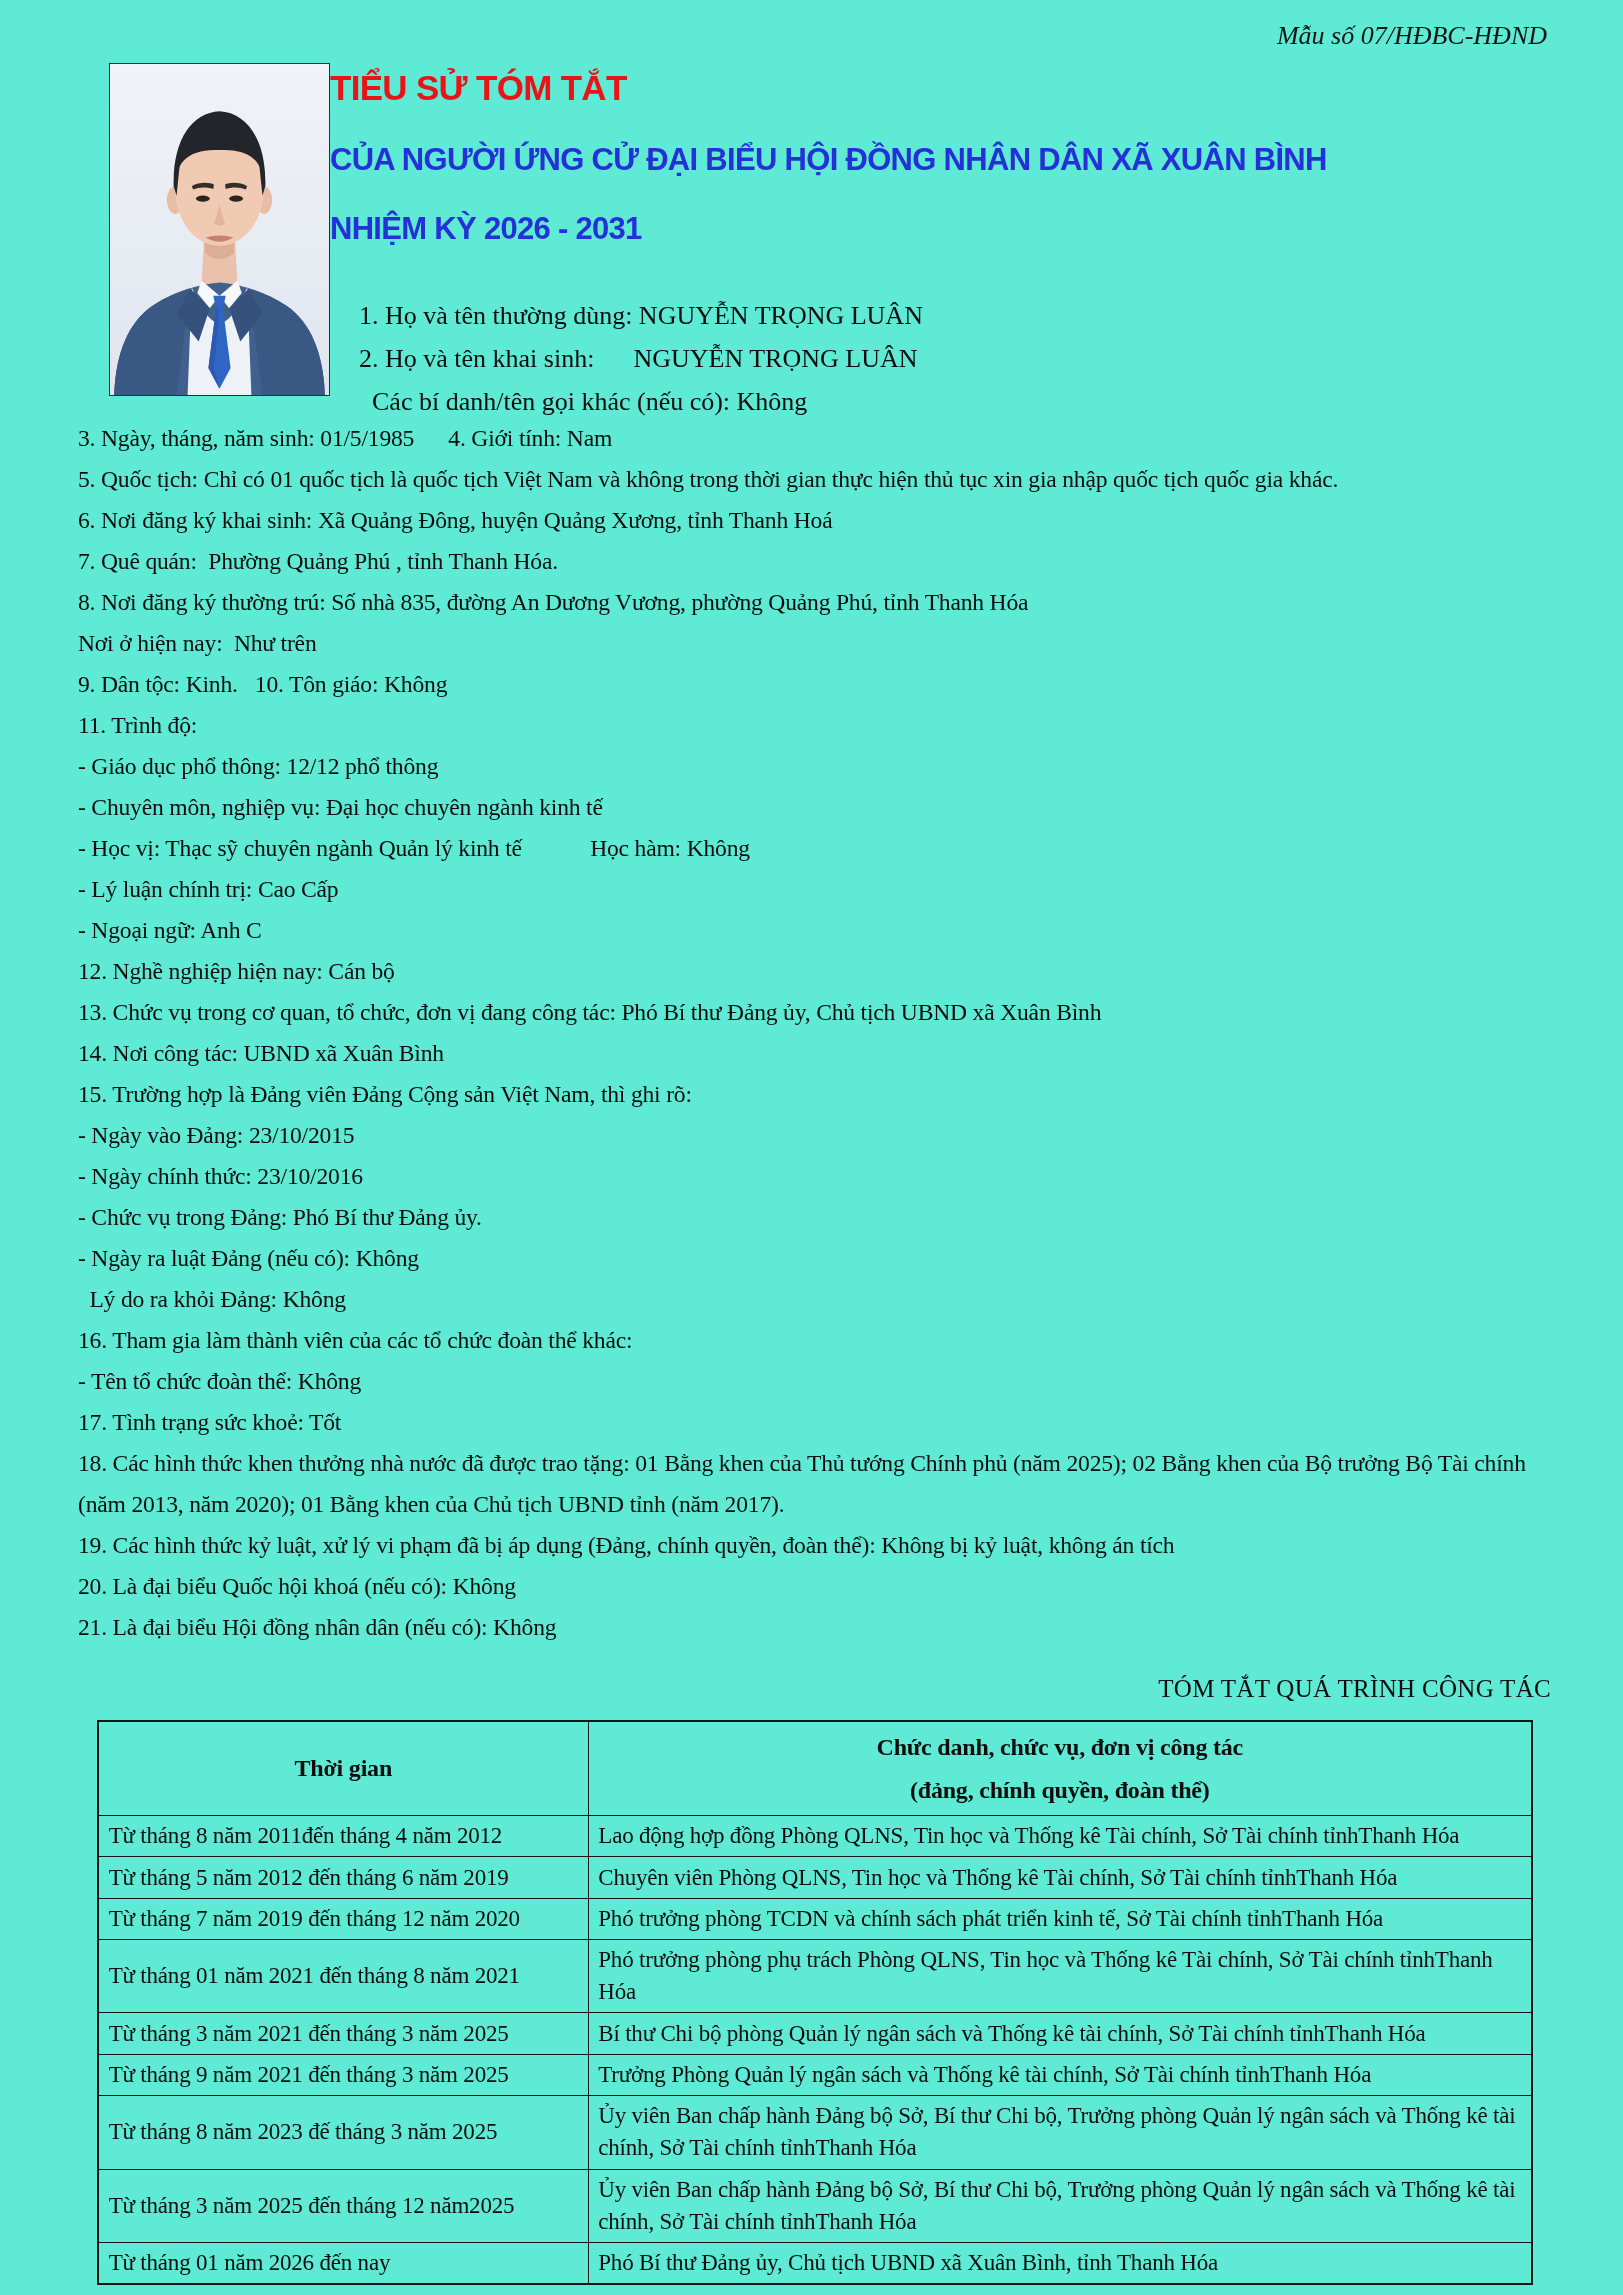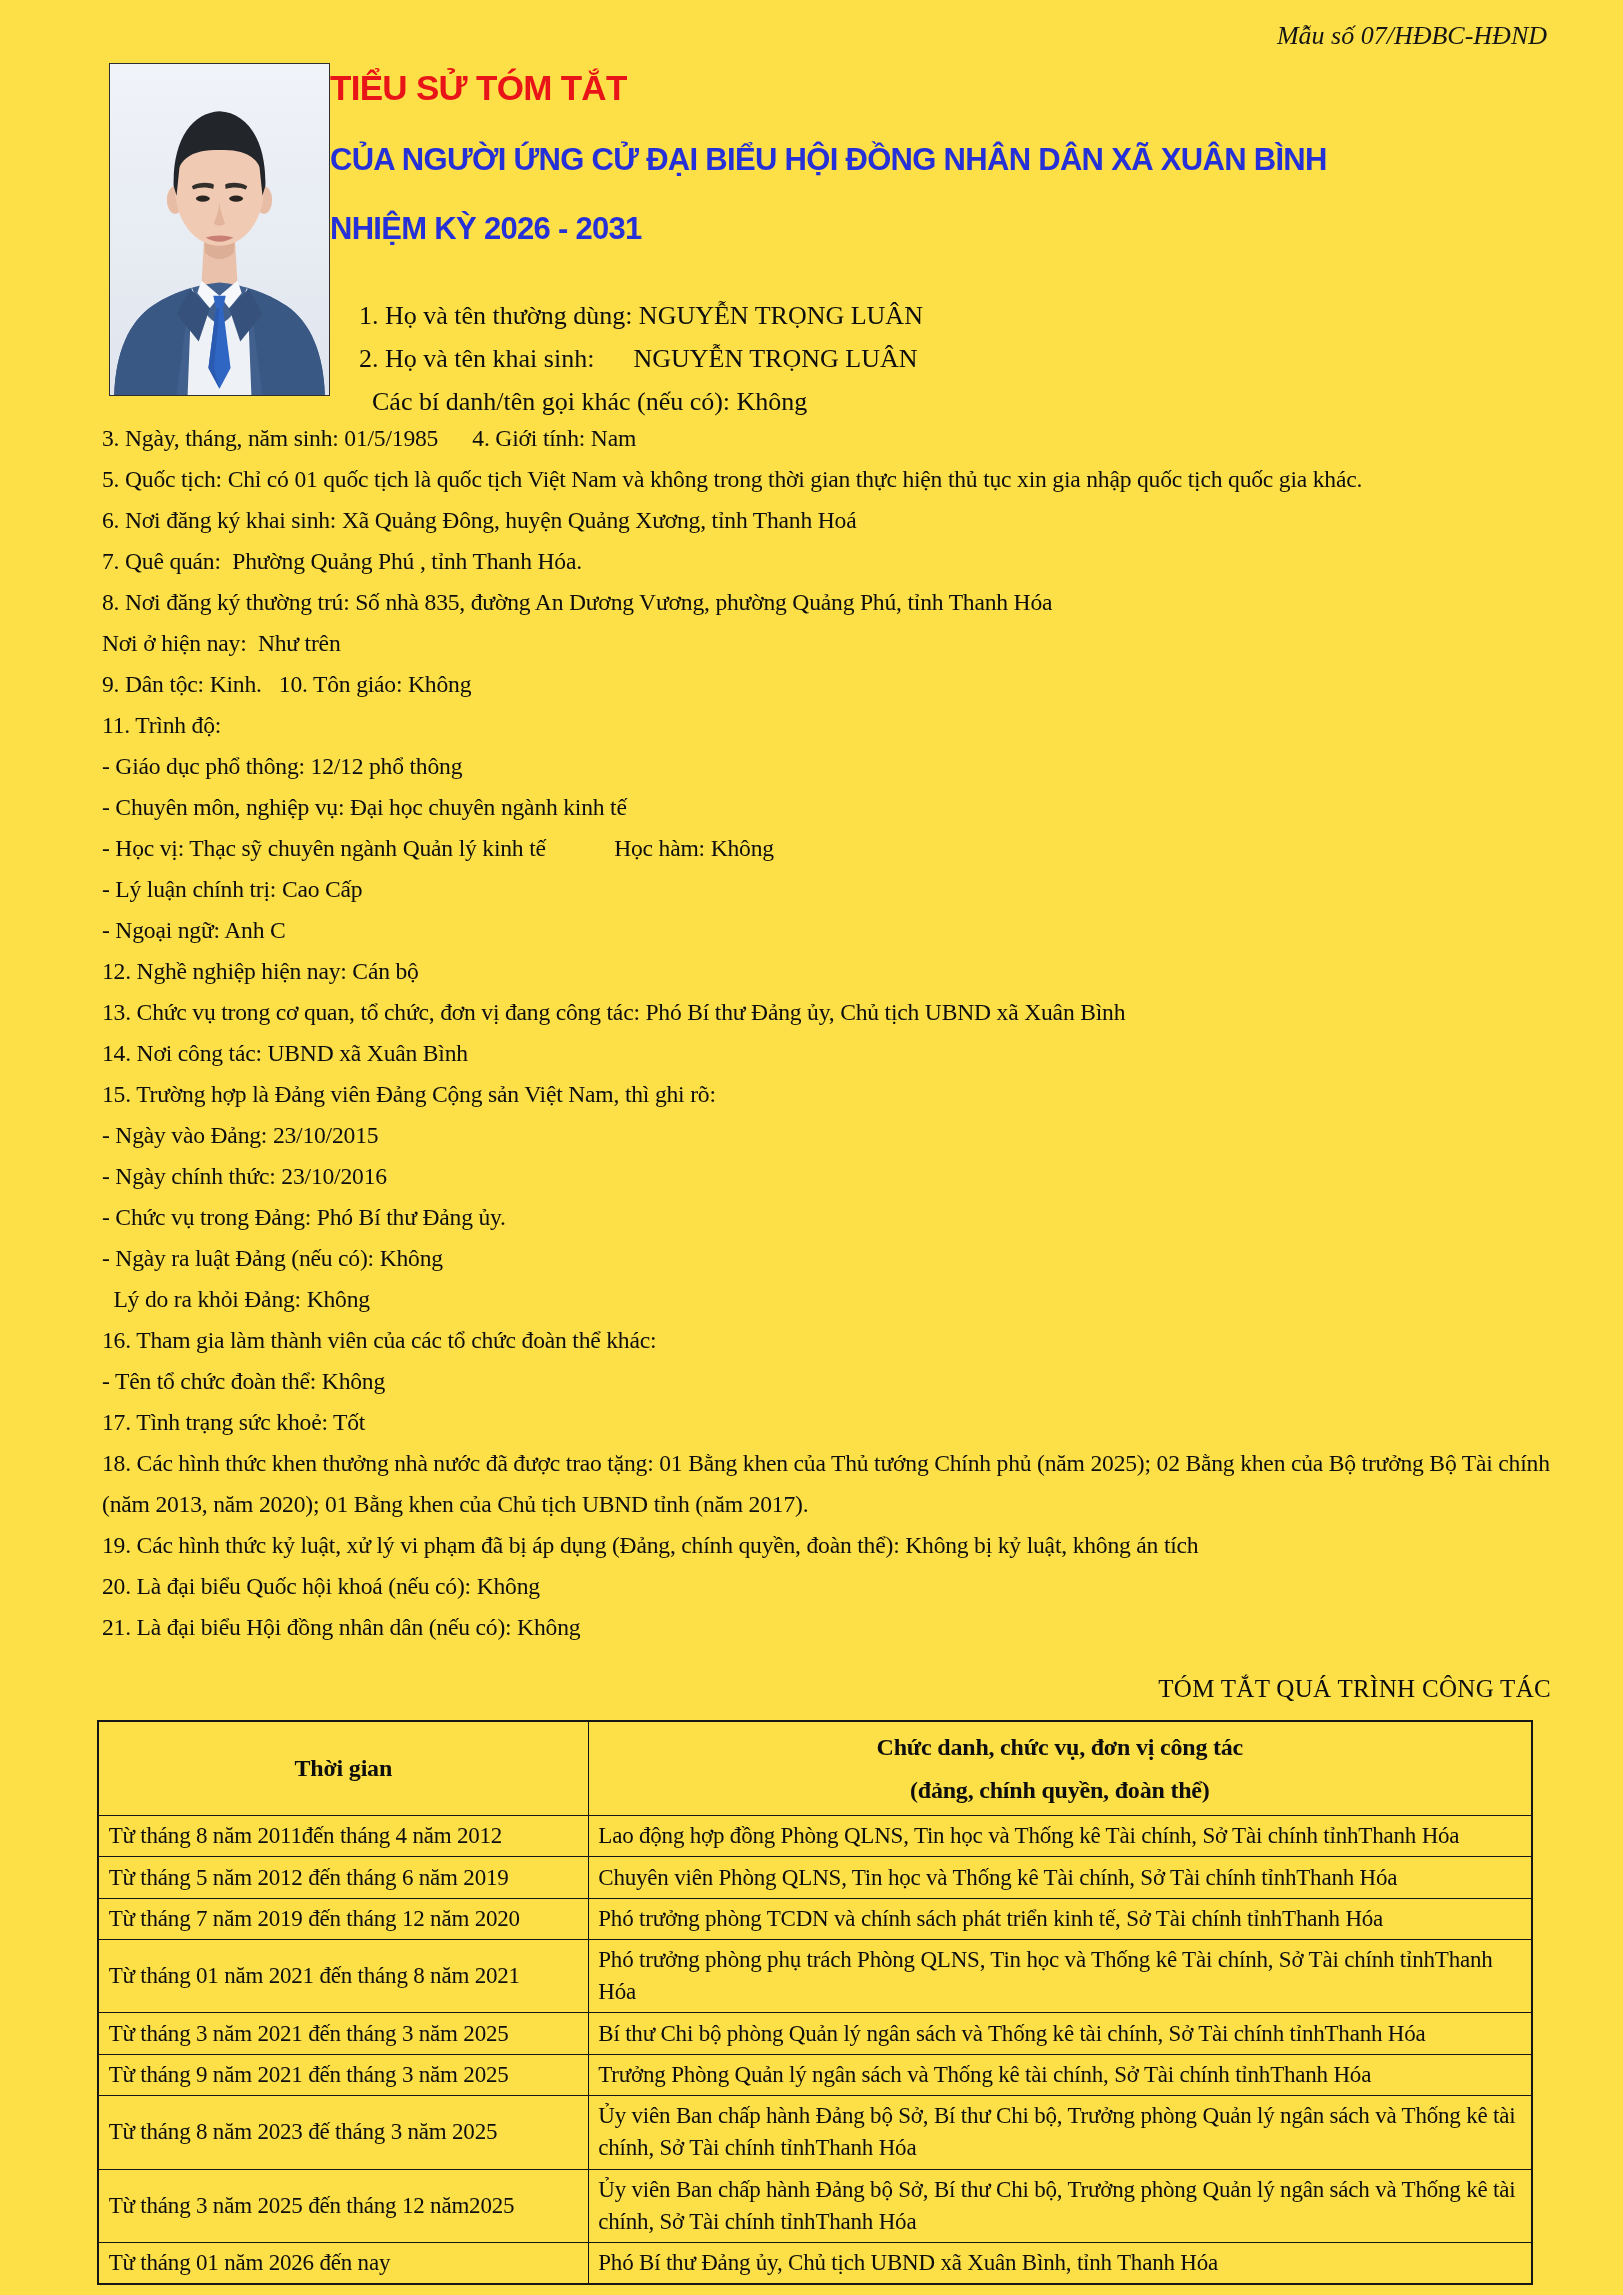--- a/index.html
+++ b/index.html
@@ -1,19 +1,19 @@
 <!DOCTYPE html>
 <html style="font-size:11px"><head>
 <meta charset="utf-8">
 <style>
   html,body{margin:0;padding:0;background:#ffffff;}
   .page{
     position:relative;
     width:1623px;height:2295px;
-    background:#fde047;
+    background:#5eead4;
     font-family:"Liberation Serif", serif;
     color:#0d0d0d;
     overflow:hidden;
   }
   .form-no{
     position:absolute;top:21px;right:76px;
     font-style:italic;font-size:26px;color:#141414;
   }
   .photo-frame{
     position:absolute;left:109px;top:63px;
@@ -37,21 +37,21 @@
   }
   .title-term{
     margin-top:33px;font-size:31px;color:#2531d6;letter-spacing:-0.7px;line-height:36px;
   }
   .intro-block{
     position:absolute;left:359px;top:294px;width:1180px;
     font-size:26px;line-height:43px;
   }
   .intro-block p{margin:0;white-space:pre-wrap;}
   .main-block{
-    position:absolute;left:102px;top:418px;width:1457px;
+    position:absolute;left:78px;top:418px;width:1457px;
     font-size:23.6px;line-height:41px;letter-spacing:-0.2px;
   }
   .main-block p{margin:0;white-space:pre-wrap;}
   .career-heading{
     position:absolute;left:94px;top:1675px;width:1457px;
     text-align:right;font-size:25px;letter-spacing:0.3px;
   }
   .career-table{
     position:absolute;left:97px;top:1720px;
     width:1436px;

